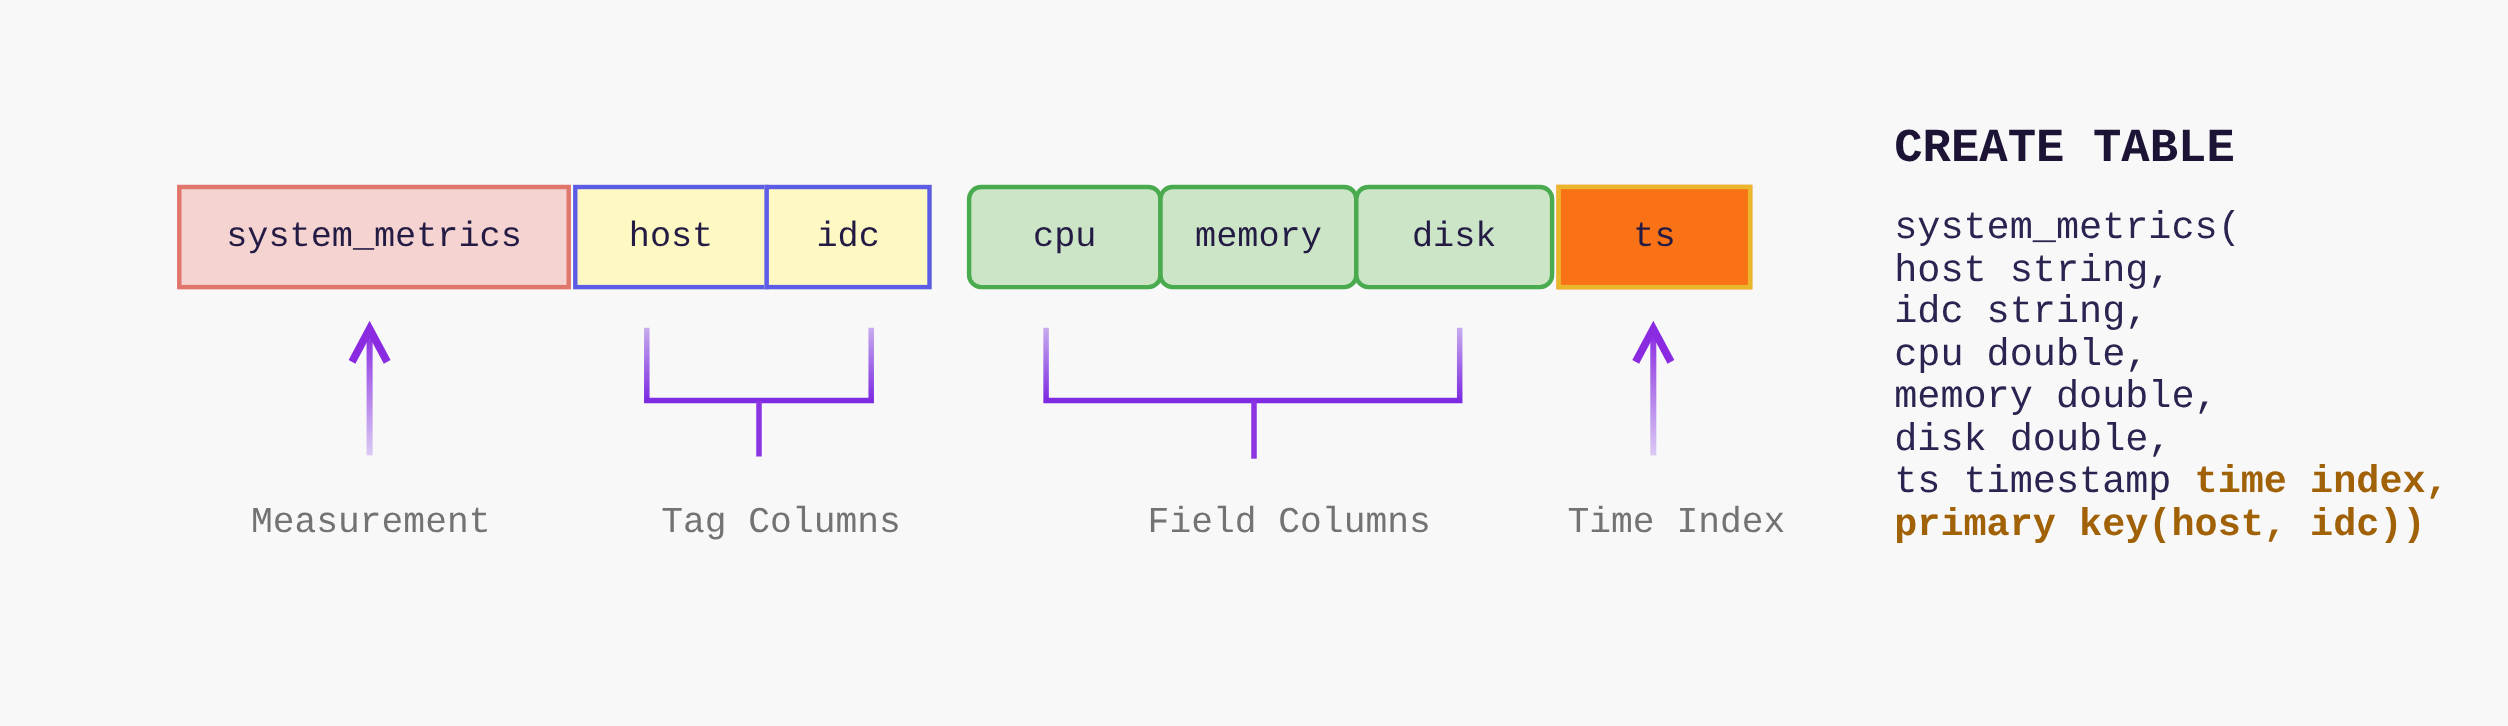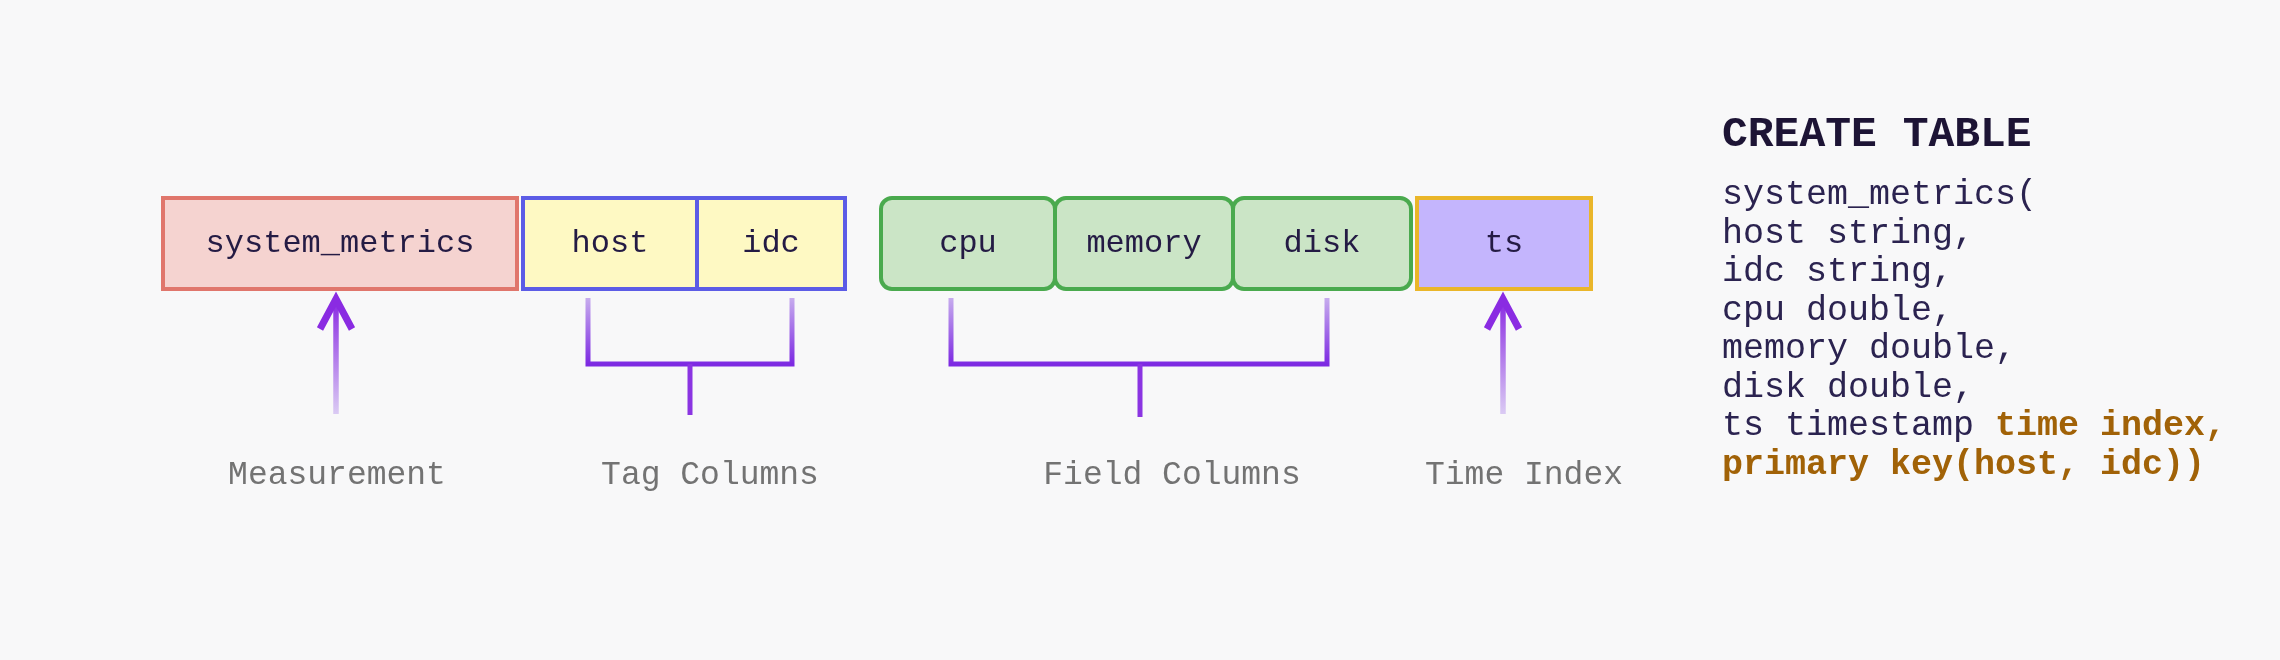--- a/index.html
+++ b/index.html
@@ -26,26 +26,25 @@
     top: 168px;
     height: 95px;
     box-sizing: border-box;
     border: 4px solid #d946ef;
     display: flex;
     align-items: center;
     justify-content: center;
     font-size: 32px;
     color: #241b44;
     white-space: pre;
-    margin-top: 28px;
   }
   .cell.measurement { background: #f5d3d0; border-color: #e0766c; }
   .cell.tag         { background: #fef9c3; border-color: #5c5ce6; }
   .cell.field       { background: #cbe5c6; border-color: #4aaa4e; border-radius: 13px; }
-  .cell.time        { background: #c4b5fd; border-color: #eab62a; }
+  .cell.time        { background: #f97316; border-color: #eab62a; }
   
   .ann-label {
     position: absolute;
     top: 456px;
     transform: translateX(-50%);
     font-size: 33px;
     line-height: 40px;
     color: #737373;
     white-space: pre;
   }
@@ -55,21 +54,21 @@
     left: 1722px;
     top: 112px;
     color: #2b2350;
   }
   .sql-heading {
     font-size: 43px;
     line-height: 46px;
     font-weight: 700;
     color: #1d1435;
     white-space: pre;
-    margin-bottom: 18px;
+    margin-bottom: 30px;
   }
   .sql-line {
     font-size: 35px;
     line-height: 38.5px;
     height: 38.5px;
     white-space: pre;
   }
   .sql-line .b {
     font-weight: 700;
     color: #a16207;

